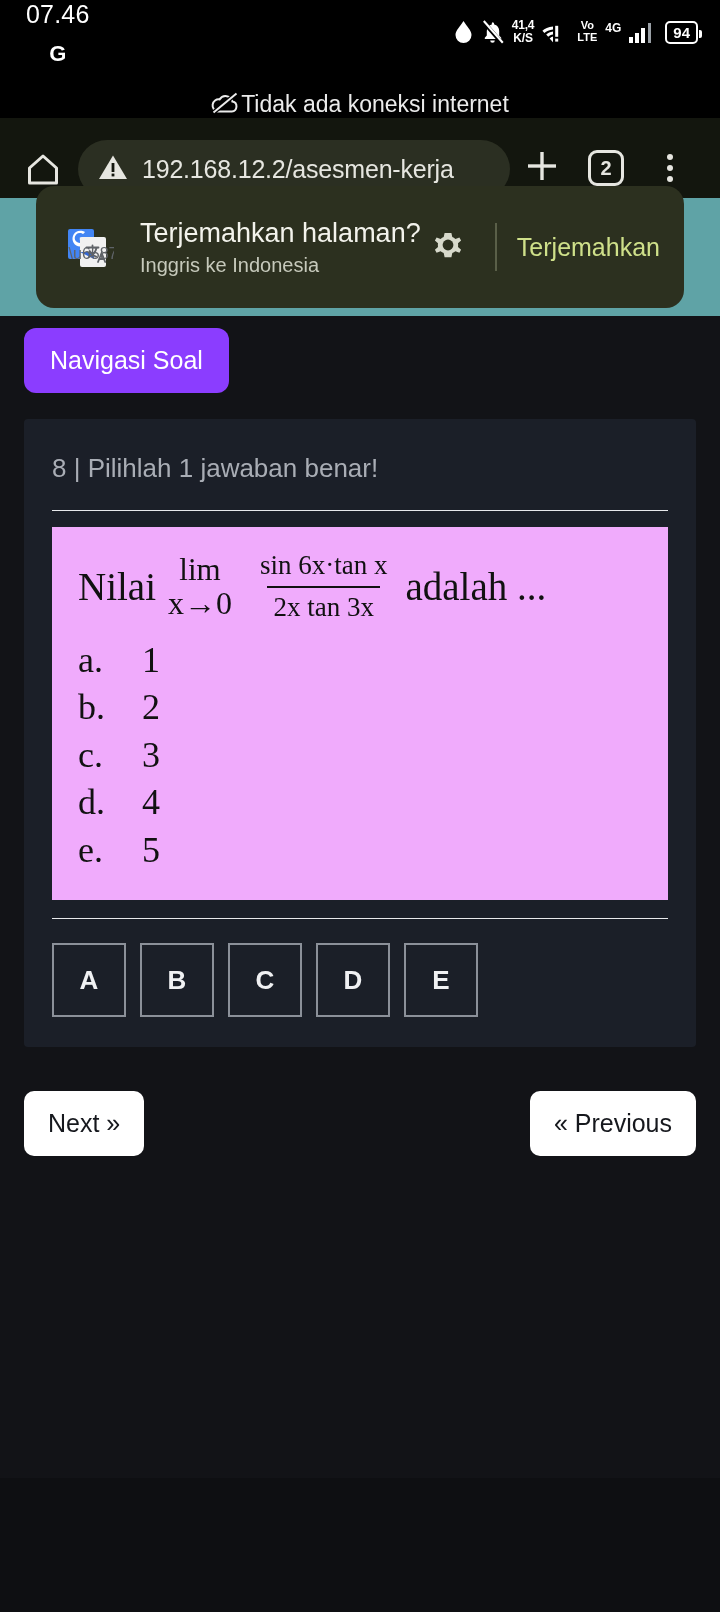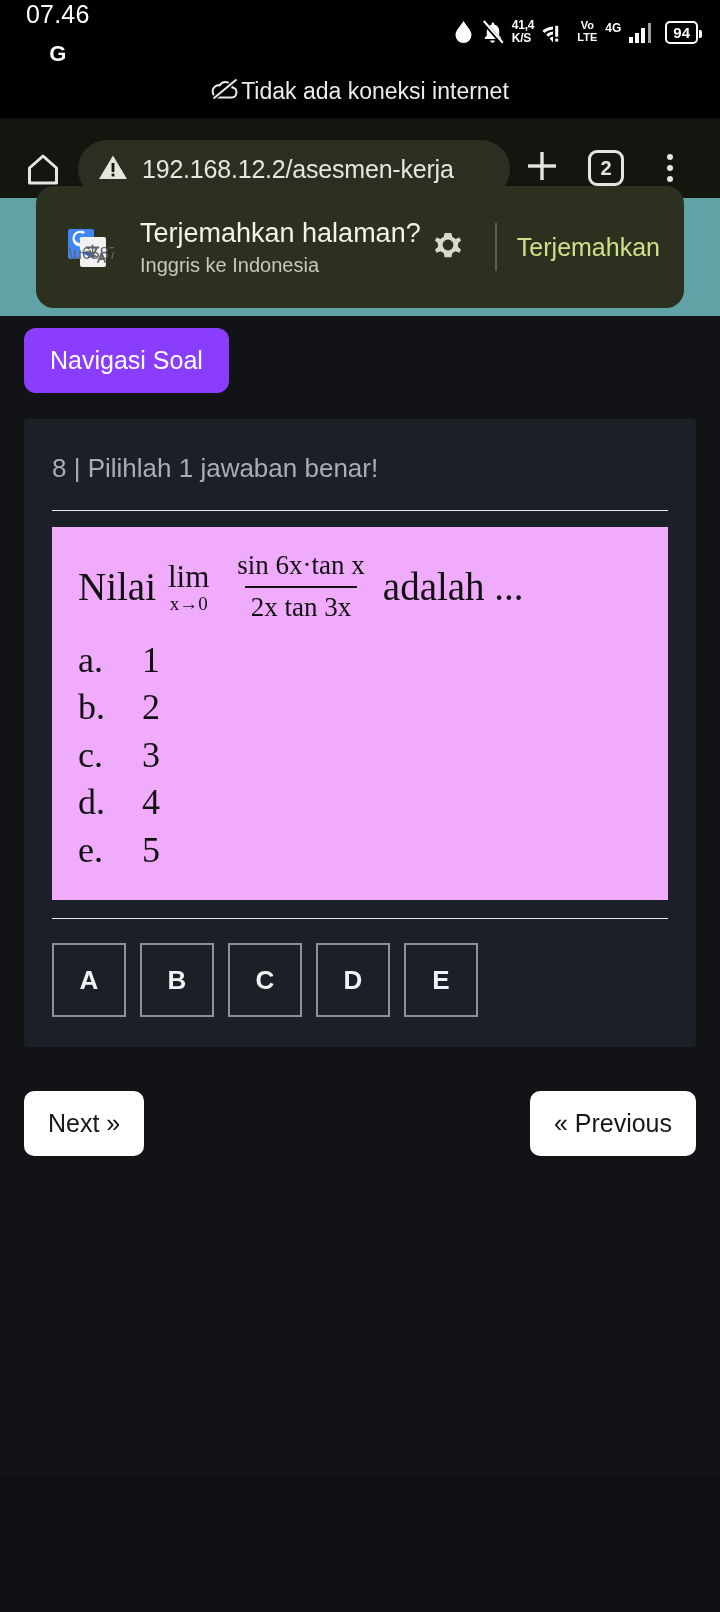--- a/index.html
+++ b/index.html
@@ -41,21 +41,21 @@
   .sb-right {
     display: flex;
     align-items: center;
     gap: 8px;
   }
   .sb-ico { display: flex; align-items: center; }
   .sb-speed {
     color: #ffffff;
     font-size: 12px;
     line-height: 1.05;
-    text-align: left;
+    text-align: center;
     font-weight: 600;
     letter-spacing: -0.2px;
   }
   .sb-volte {
     color: #ffffff;
     font-size: 11px;
     line-height: 1.05;
     text-align: center;
     font-weight: 600;
   }
@@ -85,21 +85,21 @@
     height: 8px;
     background: #ffffff;
     border-radius: 0 2px 2px 0;
   }
 
   
   .offline {
     height: 54px;
     background: #000000;
     display: flex;
-    align-items: center;
+    align-items: flex-end;
     justify-content: center;
     gap: 2px;
   }
   .offline-text {
     color: #ebebeb;
     font-size: 23px;
   }
 
   
   .toolbar {
@@ -233,21 +233,21 @@
     white-space: nowrap;
   }
   .lim-block {
     display: inline-flex;
     flex-direction: column;
     align-items: center;
     margin: 0 10px 0 12px;
     line-height: 1;
   }
   .lim-top { font-size: 31px; }
-  .lim-sub { font-size: 19px; margin-top: 2px; }
+  .lim-sub { font-size: 32px; margin-top: 2px; }
   .frac {
     display: inline-flex;
     flex-direction: column;
     align-items: center;
     margin: 0 12px;
     font-size: 27px;
     line-height: 1.25;
   }
   .frac .num { padding: 0 6px 3px 6px; }
   .frac .den { padding: 3px 6px 0 6px; border-top: 2px solid #111; }

